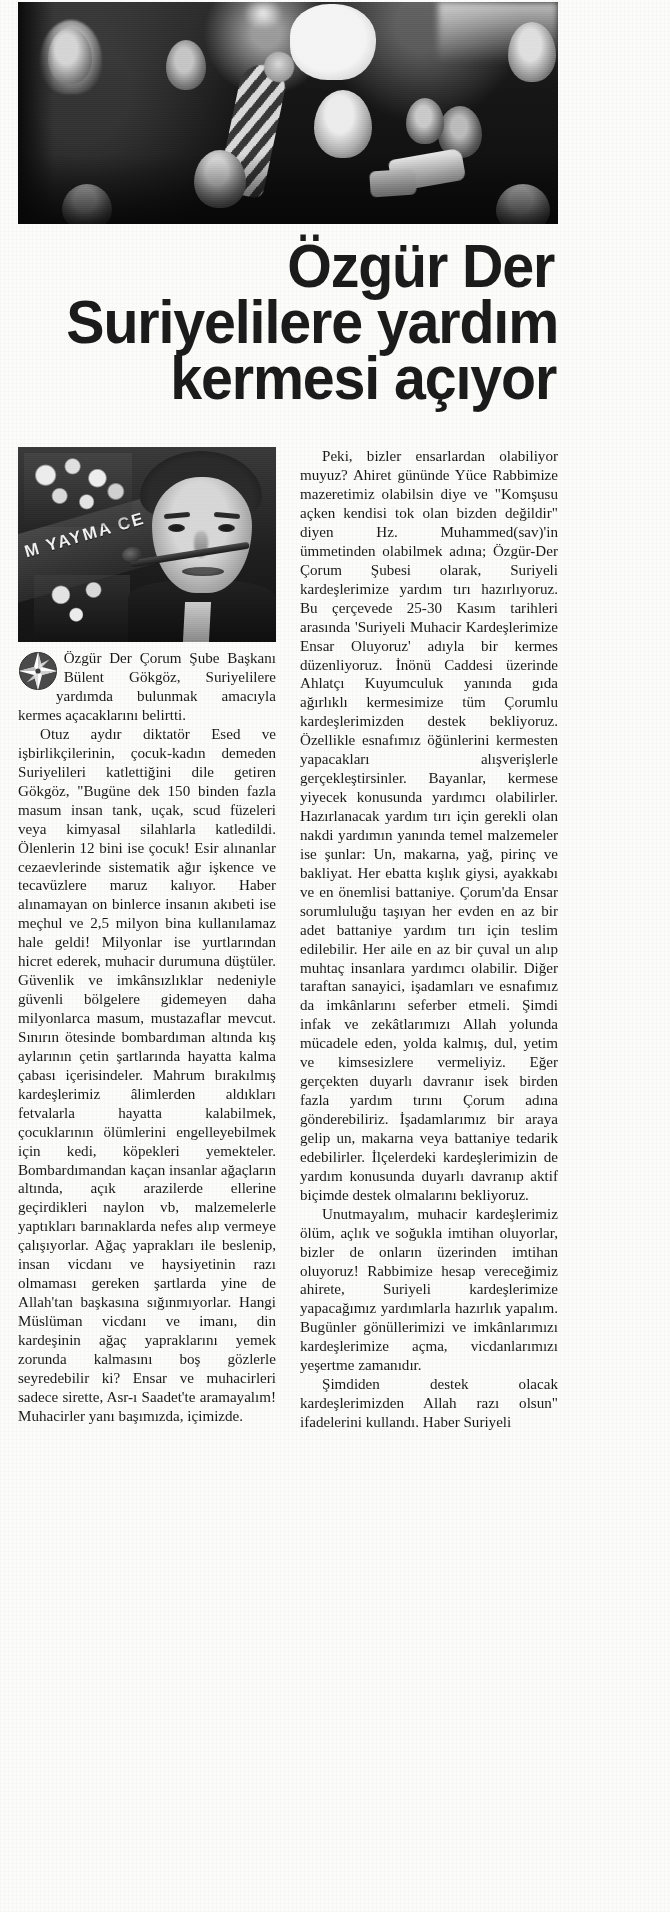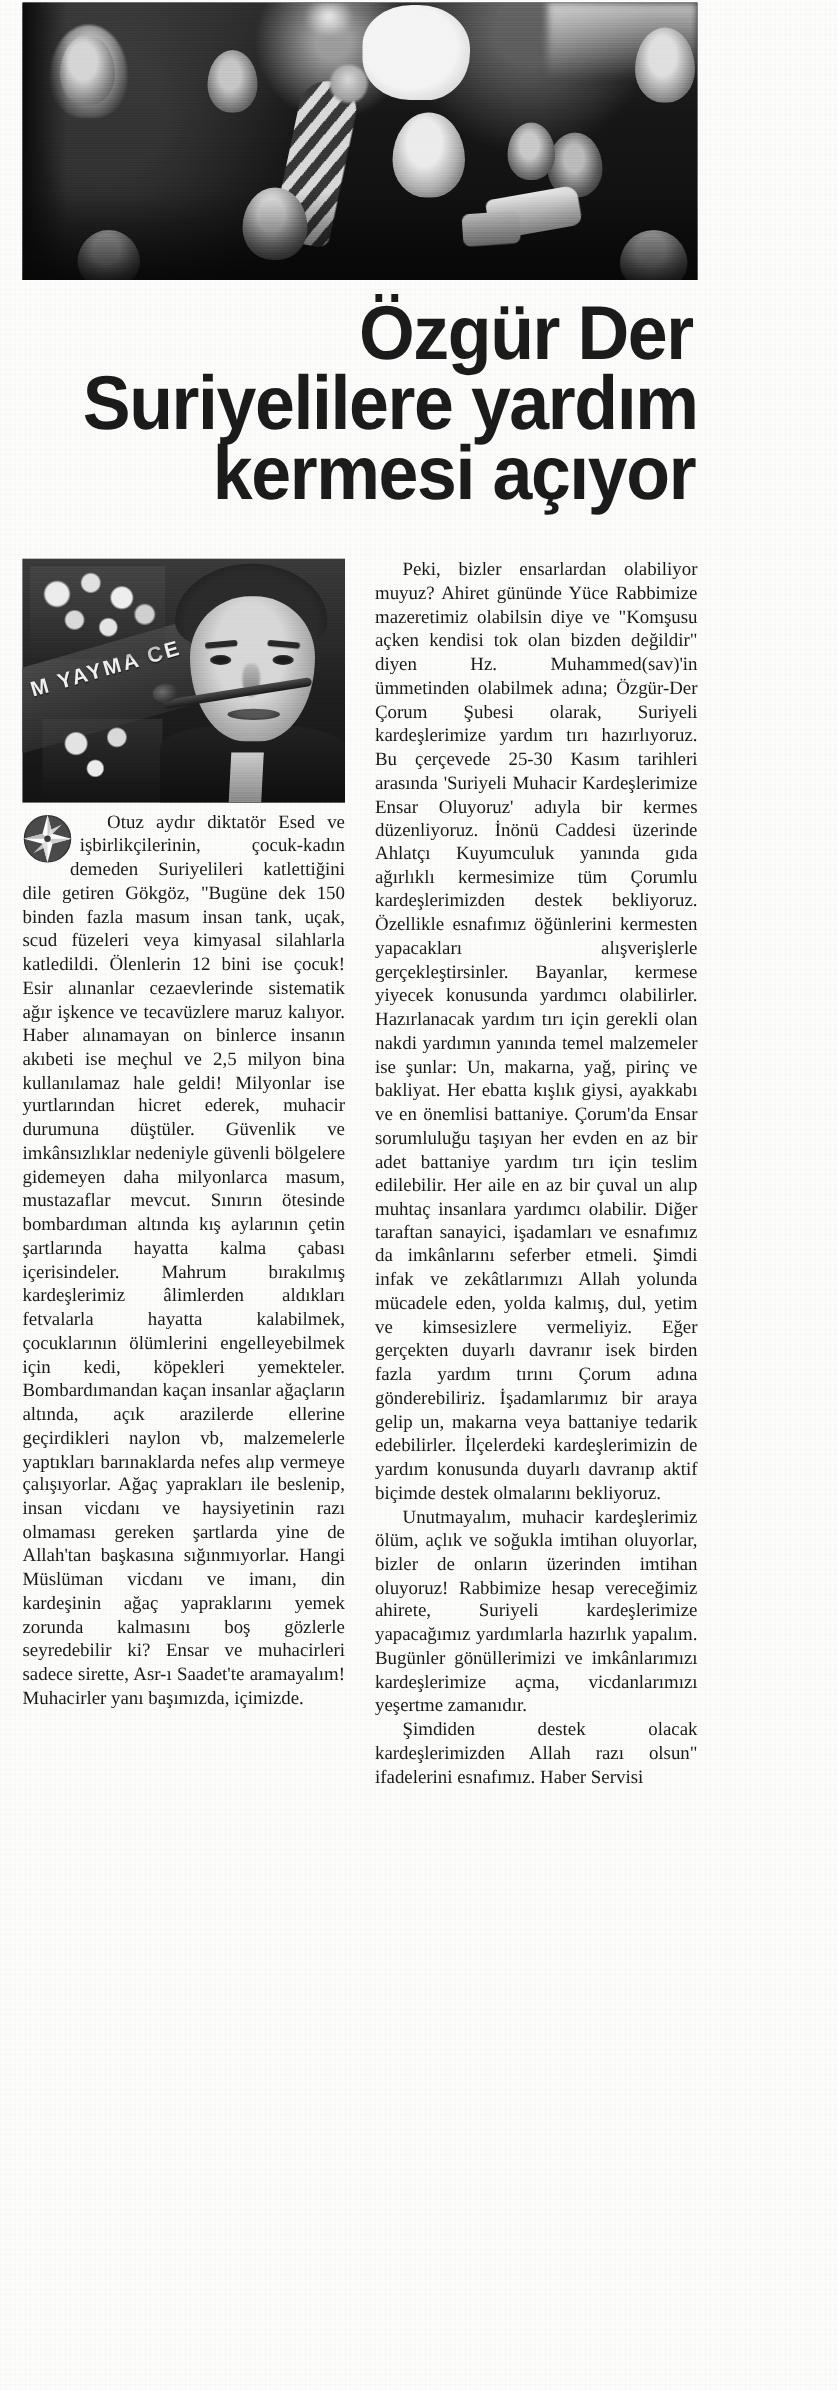--- a/index.html
+++ b/index.html
@@ -375,21 +375,21 @@
       <span class="hl hl-1">Özgür Der</span>
       <span class="hl hl-2">Suriyelilere yardım</span>
       <span class="hl hl-3">kermesi açıyor</span>
     </h1>
 
     <div class="body-area clearfix">
 
       <div class="col col-right">
         <p class="p">Peki, bizler ensarlardan olabiliyor muyuz? Ahiret gününde Yüce Rabbimize mazeretimiz olabilsin diye ve "Komşusu açken kendisi tok olan bizden değildir" diyen Hz. Muhammed(sav)'in ümmetinden olabilmek adına; Özgür-Der Çorum Şubesi olarak, Suriyeli kardeşlerimize yardım tırı hazırlıyoruz. Bu çerçevede 25-30 Kasım tarihleri arasında 'Suriyeli Muhacir Kardeşlerimize Ensar Oluyoruz' adıyla bir kermes düzenliyoruz.  İnönü Caddesi üzerinde Ahlatçı Kuyumculuk yanında gıda ağırlıklı kermesimize tüm Çorumlu kardeşlerimizden destek bekliyoruz. Özellikle esnafımız öğünlerini kermesten yapacakları alışverişlerle gerçekleştirsinler. Bayanlar, kermese yiyecek konusunda yardımcı olabilirler. Hazırlanacak yardım tırı için gerekli olan nakdi yardımın yanında temel malzemeler ise şunlar: Un, makarna, yağ, pirinç ve bakliyat. Her ebatta kışlık giysi, ayakkabı ve en önemlisi battaniye. Çorum'da Ensar sorumluluğu taşıyan her evden en az bir adet battaniye yardım tırı için teslim edilebilir. Her aile en az bir çuval un alıp muhtaç insanlara yardımcı olabilir. Diğer taraftan sanayici, işadamları ve esnafımız da imkânlarını seferber etmeli. Şimdi infak ve zekâtlarımızı Allah yolunda mücadele eden, yolda kalmış, dul, yetim ve kimsesizlere vermeliyiz. Eğer gerçekten duyarlı davranır isek birden fazla yardım tırını Çorum adına gönderebiliriz. İşadamlarımız bir araya gelip un, makarna veya battaniye tedarik edebilirler. İlçelerdeki kardeşlerimizin de yardım konusunda duyarlı davranıp aktif biçimde destek olmalarını bekliyoruz.</p>
         <p class="p">Unutmayalım, muhacir kardeşlerimiz ölüm, açlık ve soğukla imtihan oluyorlar, bizler de onların üzerinden imtihan oluyoruz! Rabbimize hesap vereceğimiz ahirete, Suriyeli kardeşlerimize yapacağımız yardımlarla hazırlık yapalım. Bugünler gönüllerimizi ve imkânlarımızı kardeşlerimize açma, vicdanlarımızı yeşertme zamanıdır.</p>
-        <p class="p">Şimdiden destek olacak kardeşlerimizden Allah razı olsun" ifadelerini esnafımız. Haber Servisi</p>
+        <p class="p">Şimdiden destek olacak kardeşlerimizden Allah razı olsun" ifadelerini kullandı. Haber Suriyeli</p>
       </div>
 
       <div class="col col-left">
 
         <div class="portrait">
           <div class="pt-bg"></div>
           <div class="pt-banner"></div>
           <div class="pt-banner-text">M YAYMA CE</div>
           <div class="pt-flowers"></div>
           <div class="pt-flowers2"></div>
@@ -415,18 +415,19 @@
             <path d="M20 1 L24 16 L39 20 L24 24 L20 39 L16 24 L1 20 L16 16 Z" fill="#ffffff"></path>
             <path d="M20 1 L24 16 L20 20 Z" fill="#c9c9c9"></path>
             <path d="M39 20 L24 24 L20 20 Z" fill="#cfcfcf"></path>
             <path d="M20 39 L16 24 L20 20 Z" fill="#dddddd"></path>
             <path d="M1 20 L16 16 L20 20 Z" fill="#bcbcbc"></path>
             <path d="M31.5 8.5 L22.5 17.5 L20 20 L22 13 Z" fill="#e8e8e8" opacity="0.85"></path>
             <path d="M8.5 31.5 L17.5 22.5 L20 20 L18 27 Z" fill="#e2e2e2" opacity="0.8"></path>
             <circle cx="20" cy="20" r="2.6" fill="#3b3b3b"></circle>
           </svg>
         </span>
+        <p class="p noindent">Özgür Der Çorum Şube Başkanı Bülent Gökgöz, Suriyelilere yardımda bulunmak amacıyla kermes açacaklarını belirtti.</p>
         <p class="p">Otuz aydır diktatör Esed ve işbirlikçilerinin, çocuk-kadın demeden Suriyelileri katlettiğini dile getiren Gökgöz,  "Bugüne dek 150 binden fazla masum insan tank, uçak, scud füzeleri veya kimyasal silahlarla katledildi. Ölenlerin 12 bini ise çocuk! Esir alınanlar cezaevlerinde sistematik ağır işkence ve tecavüzlere maruz kalıyor. Haber alınamayan on binlerce insanın akıbeti ise meçhul ve 2,5 milyon bina kullanılamaz hale geldi! Milyonlar ise yurtlarından hicret ederek, muhacir durumuna düştüler. Güvenlik ve imkânsızlıklar nedeniyle güvenli bölgelere gidemeyen daha milyonlarca masum, mustazaflar mevcut. Sınırın ötesinde bombardıman altında kış aylarının çetin şartlarında hayatta kalma çabası içerisindeler. Mahrum bırakılmış kardeşlerimiz âlimlerden aldıkları fetvalarla hayatta kalabilmek, çocuklarının ölümlerini engelleyebilmek için kedi, köpekleri yemekteler. Bombardımandan kaçan insanlar ağaçların altında, açık arazilerde ellerine geçirdikleri naylon vb, malzemelerle yaptıkları barınaklarda nefes alıp vermeye çalışıyorlar. Ağaç yaprakları ile beslenip, insan vicdanı ve haysiyetinin razı olmaması gereken şartlarda yine de Allah'tan başkasına sığınmıyorlar. Hangi Müslüman vicdanı ve imanı, din kardeşinin ağaç yapraklarını yemek zorunda kalmasını boş gözlerle seyredebilir ki? Ensar ve muhacirleri sadece sirette, Asr-ı Saadet'te aramayalım! Muhacirler yanı başımızda, içimizde.</p>
       </div>
 
     </div>
   </div>
 </div>
 
 </body></html>

